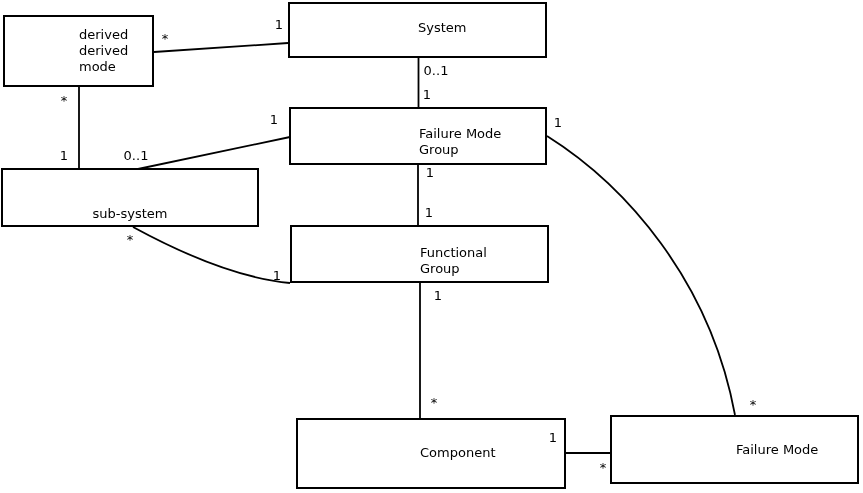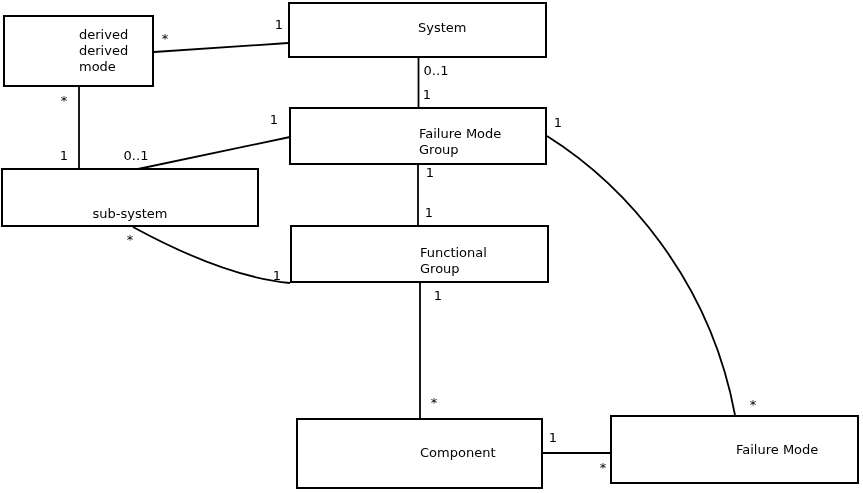--- a/index.html
+++ b/index.html
@@ -92,21 +92,21 @@
     </div>
   </div>
 
   <div class="node" style="left:290px; top:225px; width:259px; height:58px;">
     <div class="nl" style="left:128px; top:18px;">
       <span>Functional</span>
       <span>Group</span>
     </div>
   </div>
 
-  <div class="node" style="left:296px; top:418px; width:247px; height:71px;">
+  <div class="node" style="left:296px; top:418px; width:270px; height:71px;">
     <div class="nl" style="left:122px; top:25px;">
       <span>Component</span>
     </div>
   </div>
 
   <div class="node" style="left:610px; top:415px; width:249px; height:69px;">
     <div class="nl" style="left:124px; top:25px;">
       <span>Failure Mode</span>
     </div>
   </div>

